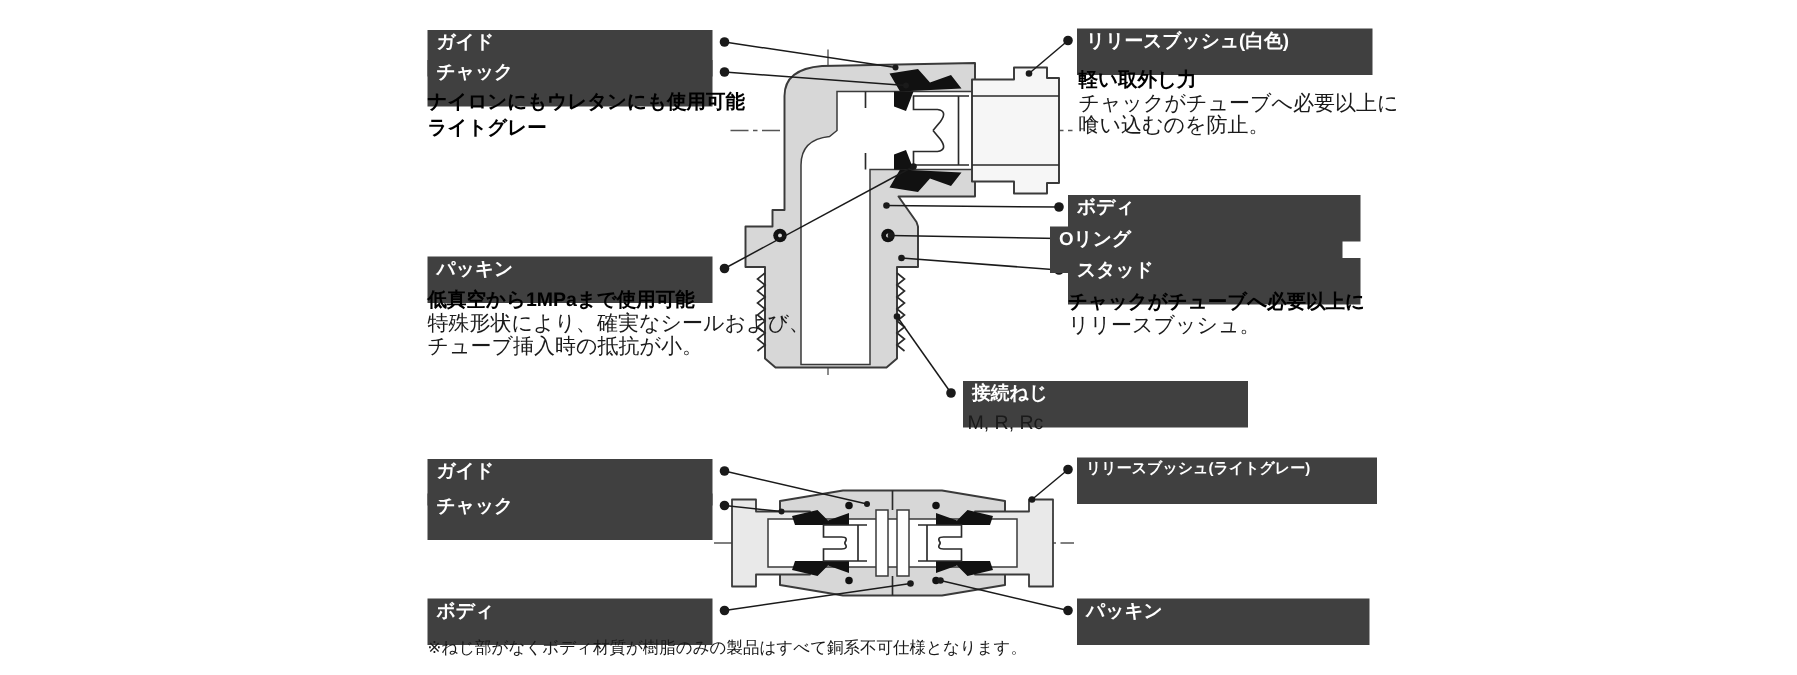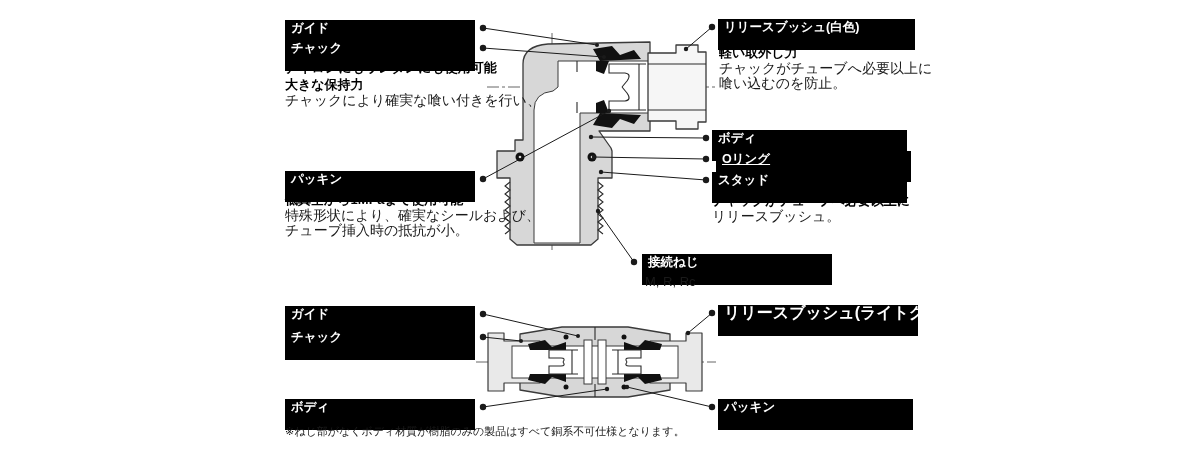--- a/index.html
+++ b/index.html
@@ -2,21 +2,21 @@
 <html><head>
 <meta charset="utf-8">
 <style>
   html,body{margin:0;padding:0;background:#fff;}
   #stage{
     position:relative;width:1198px;height:450px;background:#ffffff;overflow:hidden;
     font-family:"Liberation Sans","DejaVu Sans",sans-serif;color:#111;
   }
   #diagram-svg{position:absolute;left:0;top:0;width:1198px;height:450px;}
   .bar{
-    position:absolute;background:#000000;color:#fff;font-weight:bold;font-size:12.5px;
+    position:absolute;background:#404040;color:#fff;font-weight:bold;font-size:12.5px;
     height:31px;line-height:16px;padding-left:6px;box-sizing:border-box;white-space:nowrap;
   }
   .note-block{position:absolute;white-space:nowrap;}
   .nb{font-size:13px;font-weight:bold;line-height:17px;color:#000;}
   .nr{font-size:14px;line-height:14.5px;color:#1a1a1a;}
   .sub{position:absolute;font-size:13px;color:#1a1a1a;white-space:nowrap;}
   #footnote{position:absolute;left:285px;top:424px;font-size:11px;color:#1a1a1a;white-space:nowrap;}
   
   .cl{stroke:#555;stroke-width:0.9;fill:none;stroke-dasharray:12 3 3 3;}
   .metal{fill:#d7d7d7;stroke:#3a3a3a;stroke-width:1.3;stroke-linejoin:round;}
@@ -137,49 +137,48 @@
       <circle class="dot" cx="712" cy="407" r="3.2"></circle>
         <circle class="dot" cx="627" cy="387" r="2.2"></circle>
     </g>
   </svg>
 
   <div class="bar" style="left:285px;top:20px;width:190px;">ガイド</div>
   <div class="bar" style="left:285px;top:40px;width:190px;">チャック</div>
 
   <div class="note-block" style="left:285px;top:59px;">
     <div class="nb">ナイロンにもウレタンにも使用可能</div>
-    <div class="nb">大きな保持力</div>
-    <div class="nr">チャックにより確実な喰い付きを行い、</div>
+    <div class="nb">ライトグレー</div>
   </div>
 
   <div class="bar" style="left:285px;top:171px;width:190px;">パッキン</div>
   <div class="note-block" style="left:285px;top:191px;">
     <div class="nb">低真空から1MPaまで使用可能</div>
     <div class="nr">特殊形状により、確実なシールおよび、</div>
     <div class="nr">チューブ挿入時の抵抗が小。</div>
   </div>
 
   <div class="bar" style="left:718px;top:19px;width:197px;">リリースブッシュ(白色)</div>
   <div class="note-block" style="left:719px;top:44px;">
     <div class="nb">軽い取外し力</div>
     <div class="nr">チャックがチューブへ必要以上に</div>
     <div class="nr">喰い込むのを防止。</div>
   </div>
 
   <div class="bar" style="left:712px;top:130px;width:195px;">ボディ</div>
-  <div class="bar" style="left:716px;top:151px;width:195px;text-decoration:underline;">Oリング</div>
+  <div class="bar" style="left:700px;top:151px;width:195px;">Oリング</div>
   <div class="bar" style="left:712px;top:172px;width:195px;">スタッド</div>
   <div class="note-block" style="left:712px;top:192px;">
     <div class="nb">チャックがチューブへ必要以上に</div>
     <div class="nr">リリースブッシュ。</div>
   </div>
 
   <div class="bar" style="left:642px;top:254px;width:190px;">接続ねじ</div>
   <div class="sub" style="left:645px;top:274px;">M, R, Rc</div>
 
   <div class="bar" style="left:285px;top:306px;width:190px;">ガイド</div>
   <div class="bar" style="left:285px;top:329px;width:190px;">チャック</div>
   <div class="bar" style="left:285px;top:399px;width:190px;">ボディ</div>
-  <div class="bar" style="left:718px;top:305px;width:200px;font-size:16px;">リリースブッシュ(ライトグレー)</div>
+  <div class="bar" style="left:718px;top:305px;width:200px;font-size:10px;">リリースブッシュ(ライトグレー)</div>
   <div class="bar" style="left:718px;top:399px;width:195px;">パッキン</div>
 
   <div id="footnote">※ねじ部がなくボディ材質が樹脂のみの製品はすべて銅系不可仕様となります。</div>
 </div>
 
 </body></html>

